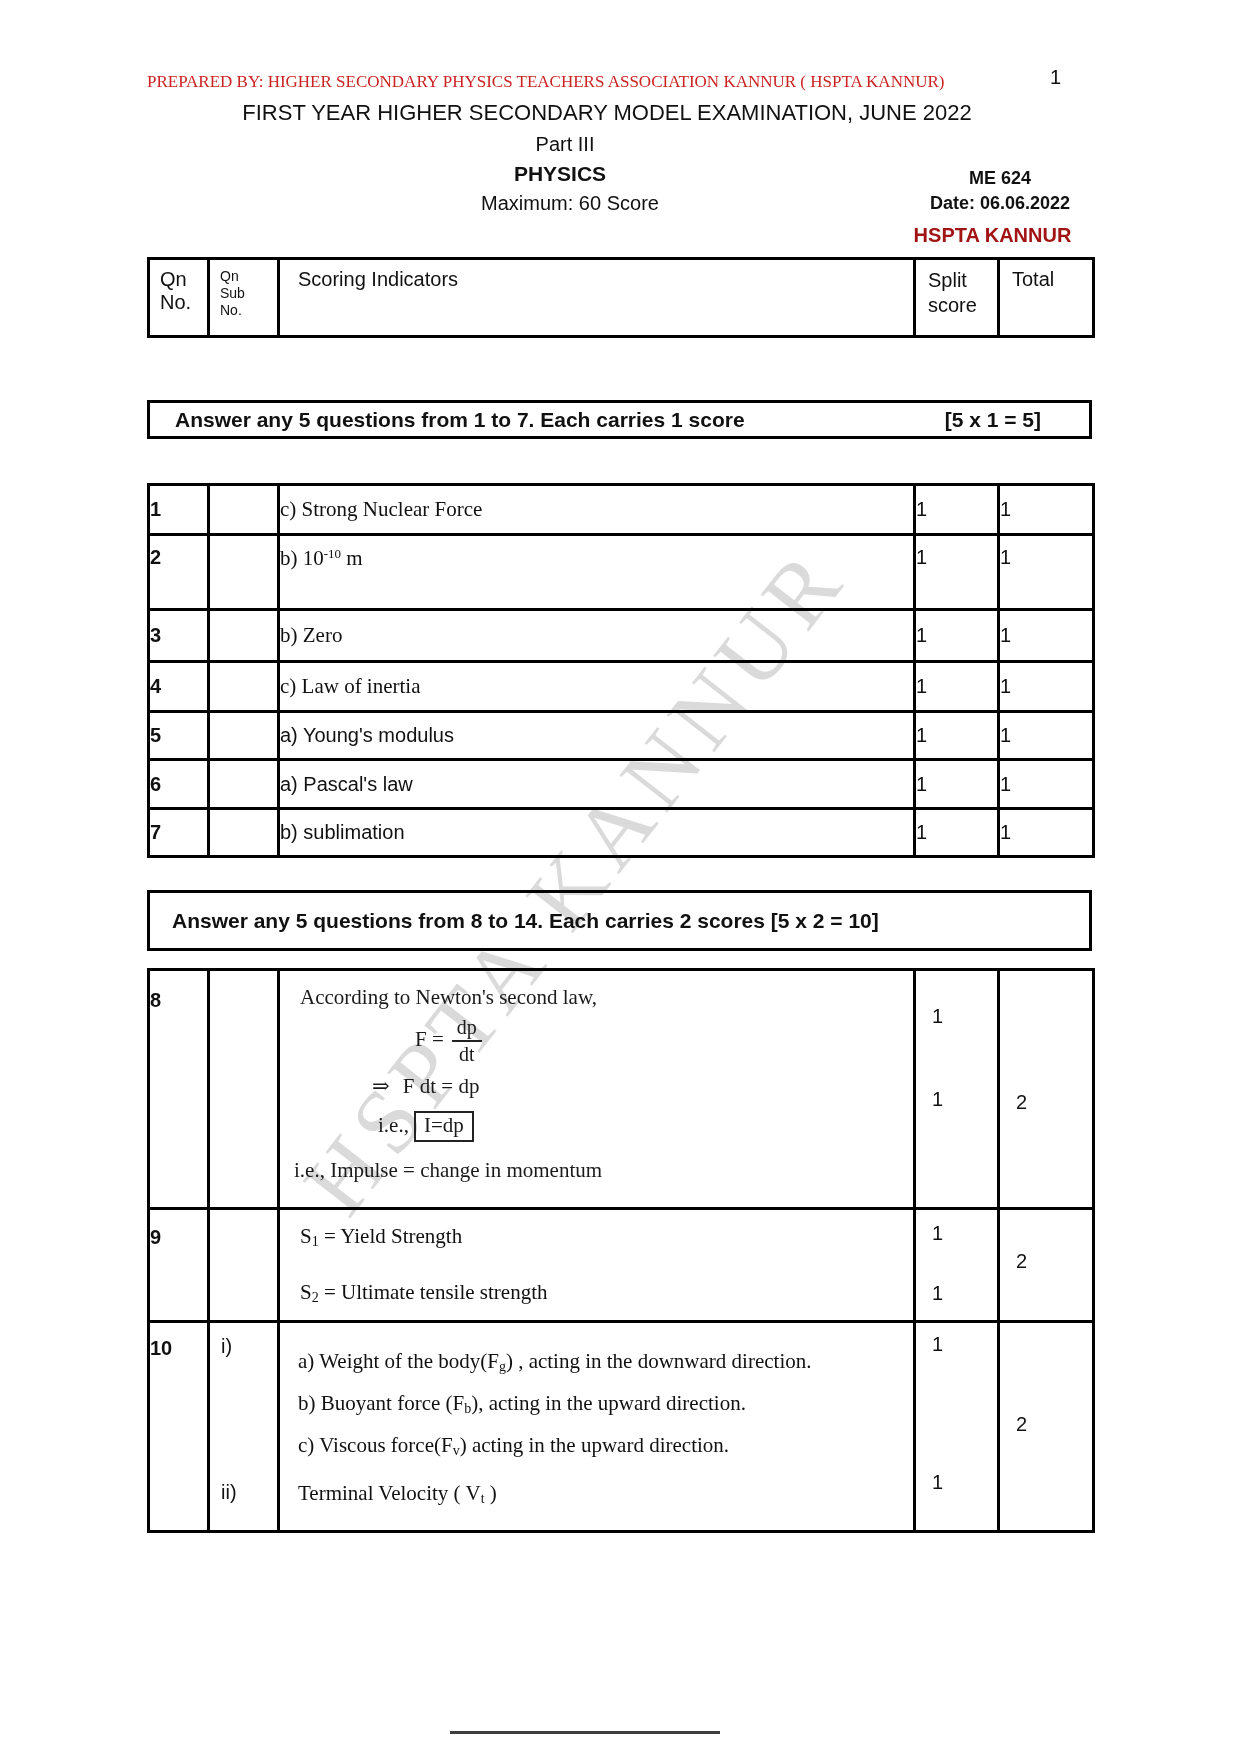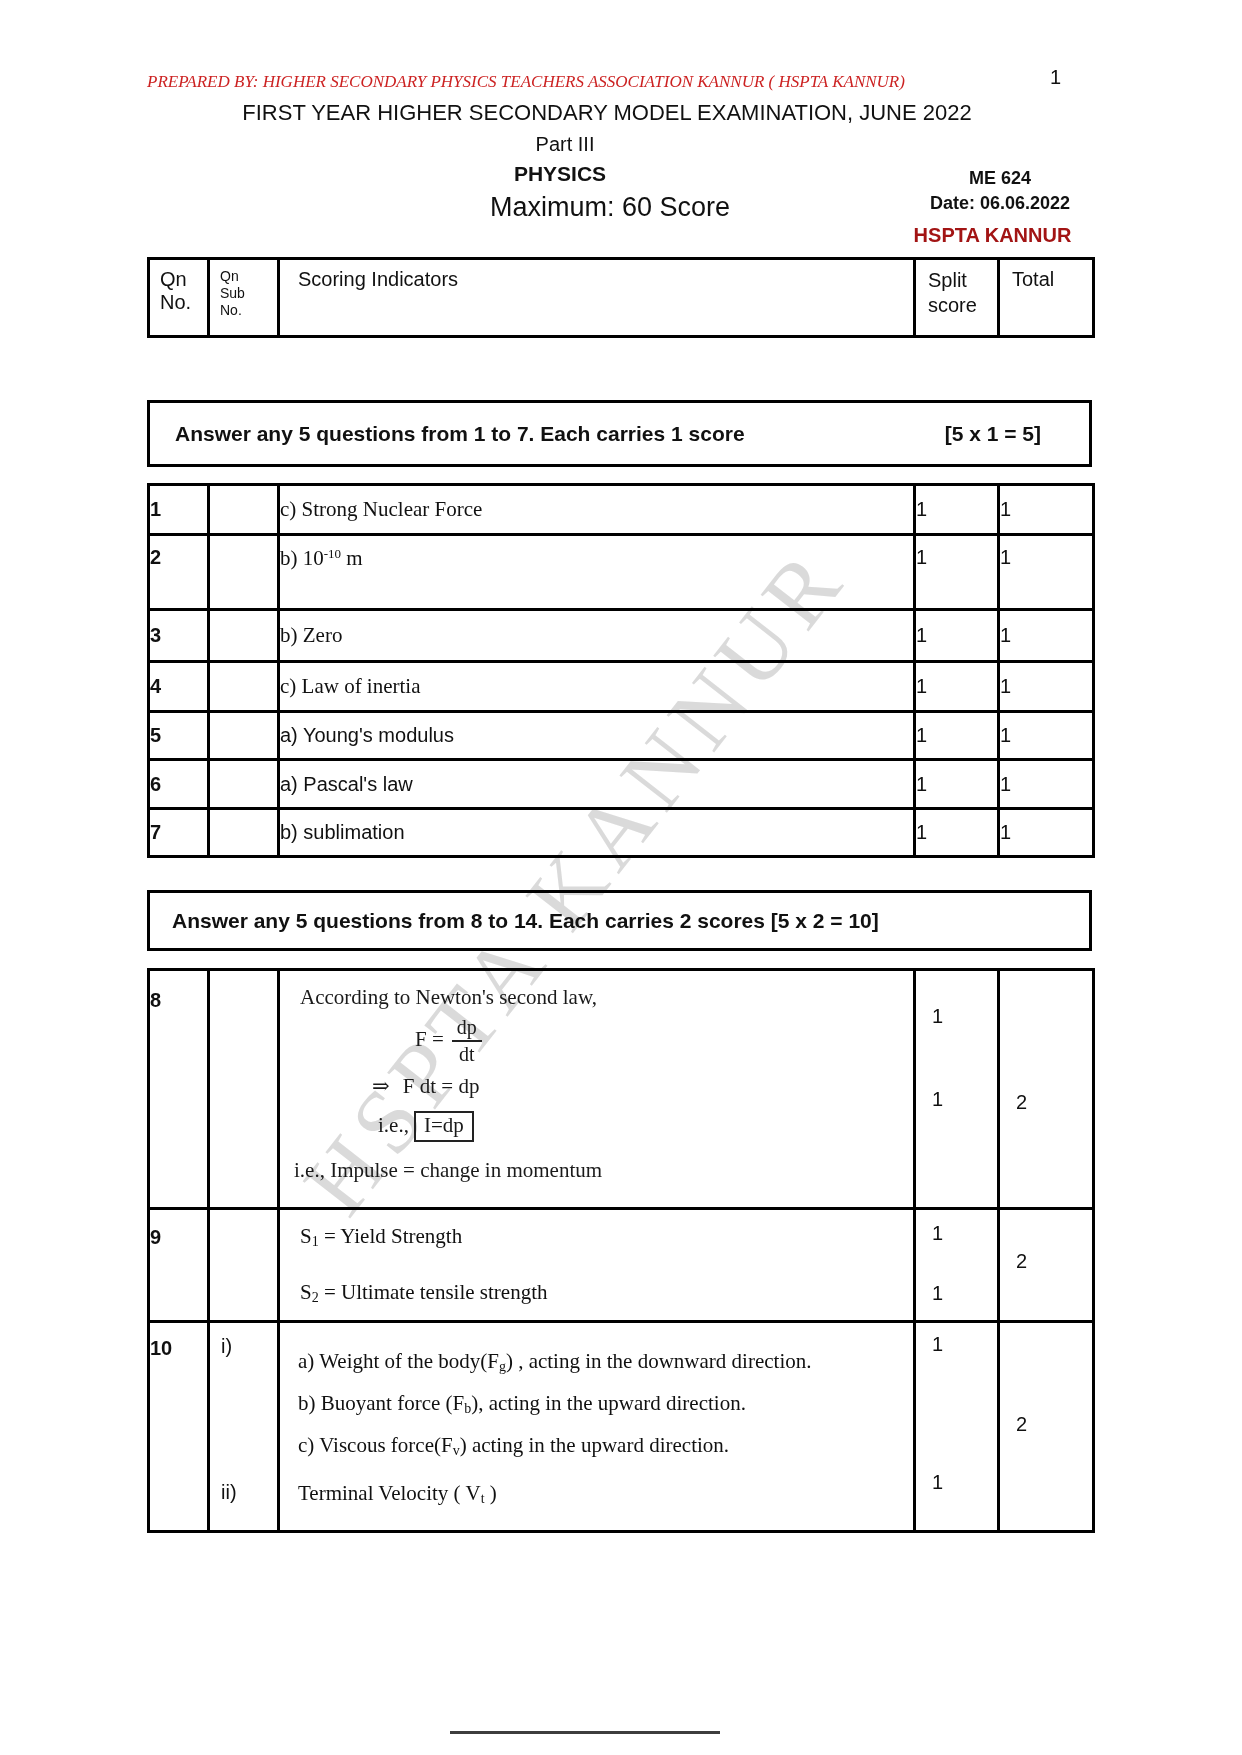--- a/index.html
+++ b/index.html
@@ -6,21 +6,21 @@
   #page{position:relative;width:1242px;height:1755px;background:#ffffff;overflow:hidden;
         font-family:"Liberation Sans","DejaVu Sans",sans-serif;color:#111;}
   .abs{position:absolute;}
   .sans{font-family:"Liberation Sans","DejaVu Sans",sans-serif;}
   .serif{font-family:"Liberation Serif","DejaVu Serif",serif;}
   .preline{white-space:pre-line;}
   .center{text-align:center;}
   .bold{font-weight:bold;}
 
   
-  .red{color:#cc2222;font-style:italic;}
+  .red{color:#cc2222;}
   .brightred{color:#cc1111;}
   .darkred{color:#a21414;}
 
   
   #watermark{position:absolute;left:575px;top:880px;transform:translate(-50%,-50%) rotate(-52deg);
              font-family:"Liberation Serif","DejaVu Serif",serif;font-size:92px;letter-spacing:10px;
              color:#d2d2d2;opacity:.8;white-space:nowrap;z-index:0;}
 
   .layer{position:absolute;left:0;top:0;width:100%;height:100%;z-index:1;}
 
@@ -66,21 +66,21 @@
   <div id="watermark">HSPTA KANNUR</div>
 
   <div class="layer">
 
     <div class="abs serif red" style="left:147px;top:72px;font-size:17px;">PREPARED BY: HIGHER SECONDARY PHYSICS TEACHERS ASSOCIATION KANNUR ( HSPTA KANNUR)</div>
     <div class="abs sans" style="left:1050px;top:66px;font-size:20px;">1</div>
 
     <div class="abs sans center" style="left:0;top:100px;width:1214px;font-size:22px;">FIRST YEAR HIGHER SECONDARY MODEL  EXAMINATION, JUNE 2022</div>
     <div class="abs sans center bold" style="left:0;top:162px;width:1120px;font-size:21px;">PHYSICS</div>
     <div class="abs sans center" style="left:0;top:133px;width:1130px;font-size:20px;">Part III</div>
-    <div class="abs sans center" style="left:0;top:192px;width:1140px;font-size:27px;padding-left:40px;">Maximum: 60 Score</div>
+    <div class="abs sans center" style="left:0;top:192px;width:1140px;font-size:20px;">Maximum: 60 Score</div>
 
 
     <div class="abs sans center bold" style="left:920px;top:168px;width:160px;font-size:18px;">ME 624</div>
     <div class="abs sans center bold" style="left:915px;top:193px;width:170px;font-size:18px;">Date: 06.06.2022</div>
     <div class="abs sans center bold darkred" style="left:900px;top:224px;width:185px;font-size:20px;">HSPTA KANNUR</div>
 
     <table id="header-table" class="grid abs" style="left:147px;top:257px;">
       <colgroup>
           <col style="width:60px">
           <col style="width:70px">
@@ -96,21 +96,21 @@
 Sub
 No.</td>
         <td class="h-scoring">Scoring Indicators</td>
         <td class="h-split preline">Split
 score</td>
         <td class="h-total">Total</td>
       </tr>
     </tbody>
       </table>
 
-    <div class="section-box sans" style="top:400px;height:67px;padding:0 48px 0 25px;justify-content:space-between;">
+    <div class="section-box sans" style="top:400px;height:39px;padding:0 48px 0 25px;justify-content:space-between;">
       <span>Answer any 5 questions from 1 to 7. Each carries 1 score</span>
       <span>[5 x 1 = 5]</span>
     </div>
 
     <table class="grid abs" style="left:147px;top:483px;">
       <colgroup>
           <col style="width:60px">
           <col style="width:70px">
           <col style="width:636px">
           <col style="width:84px">

